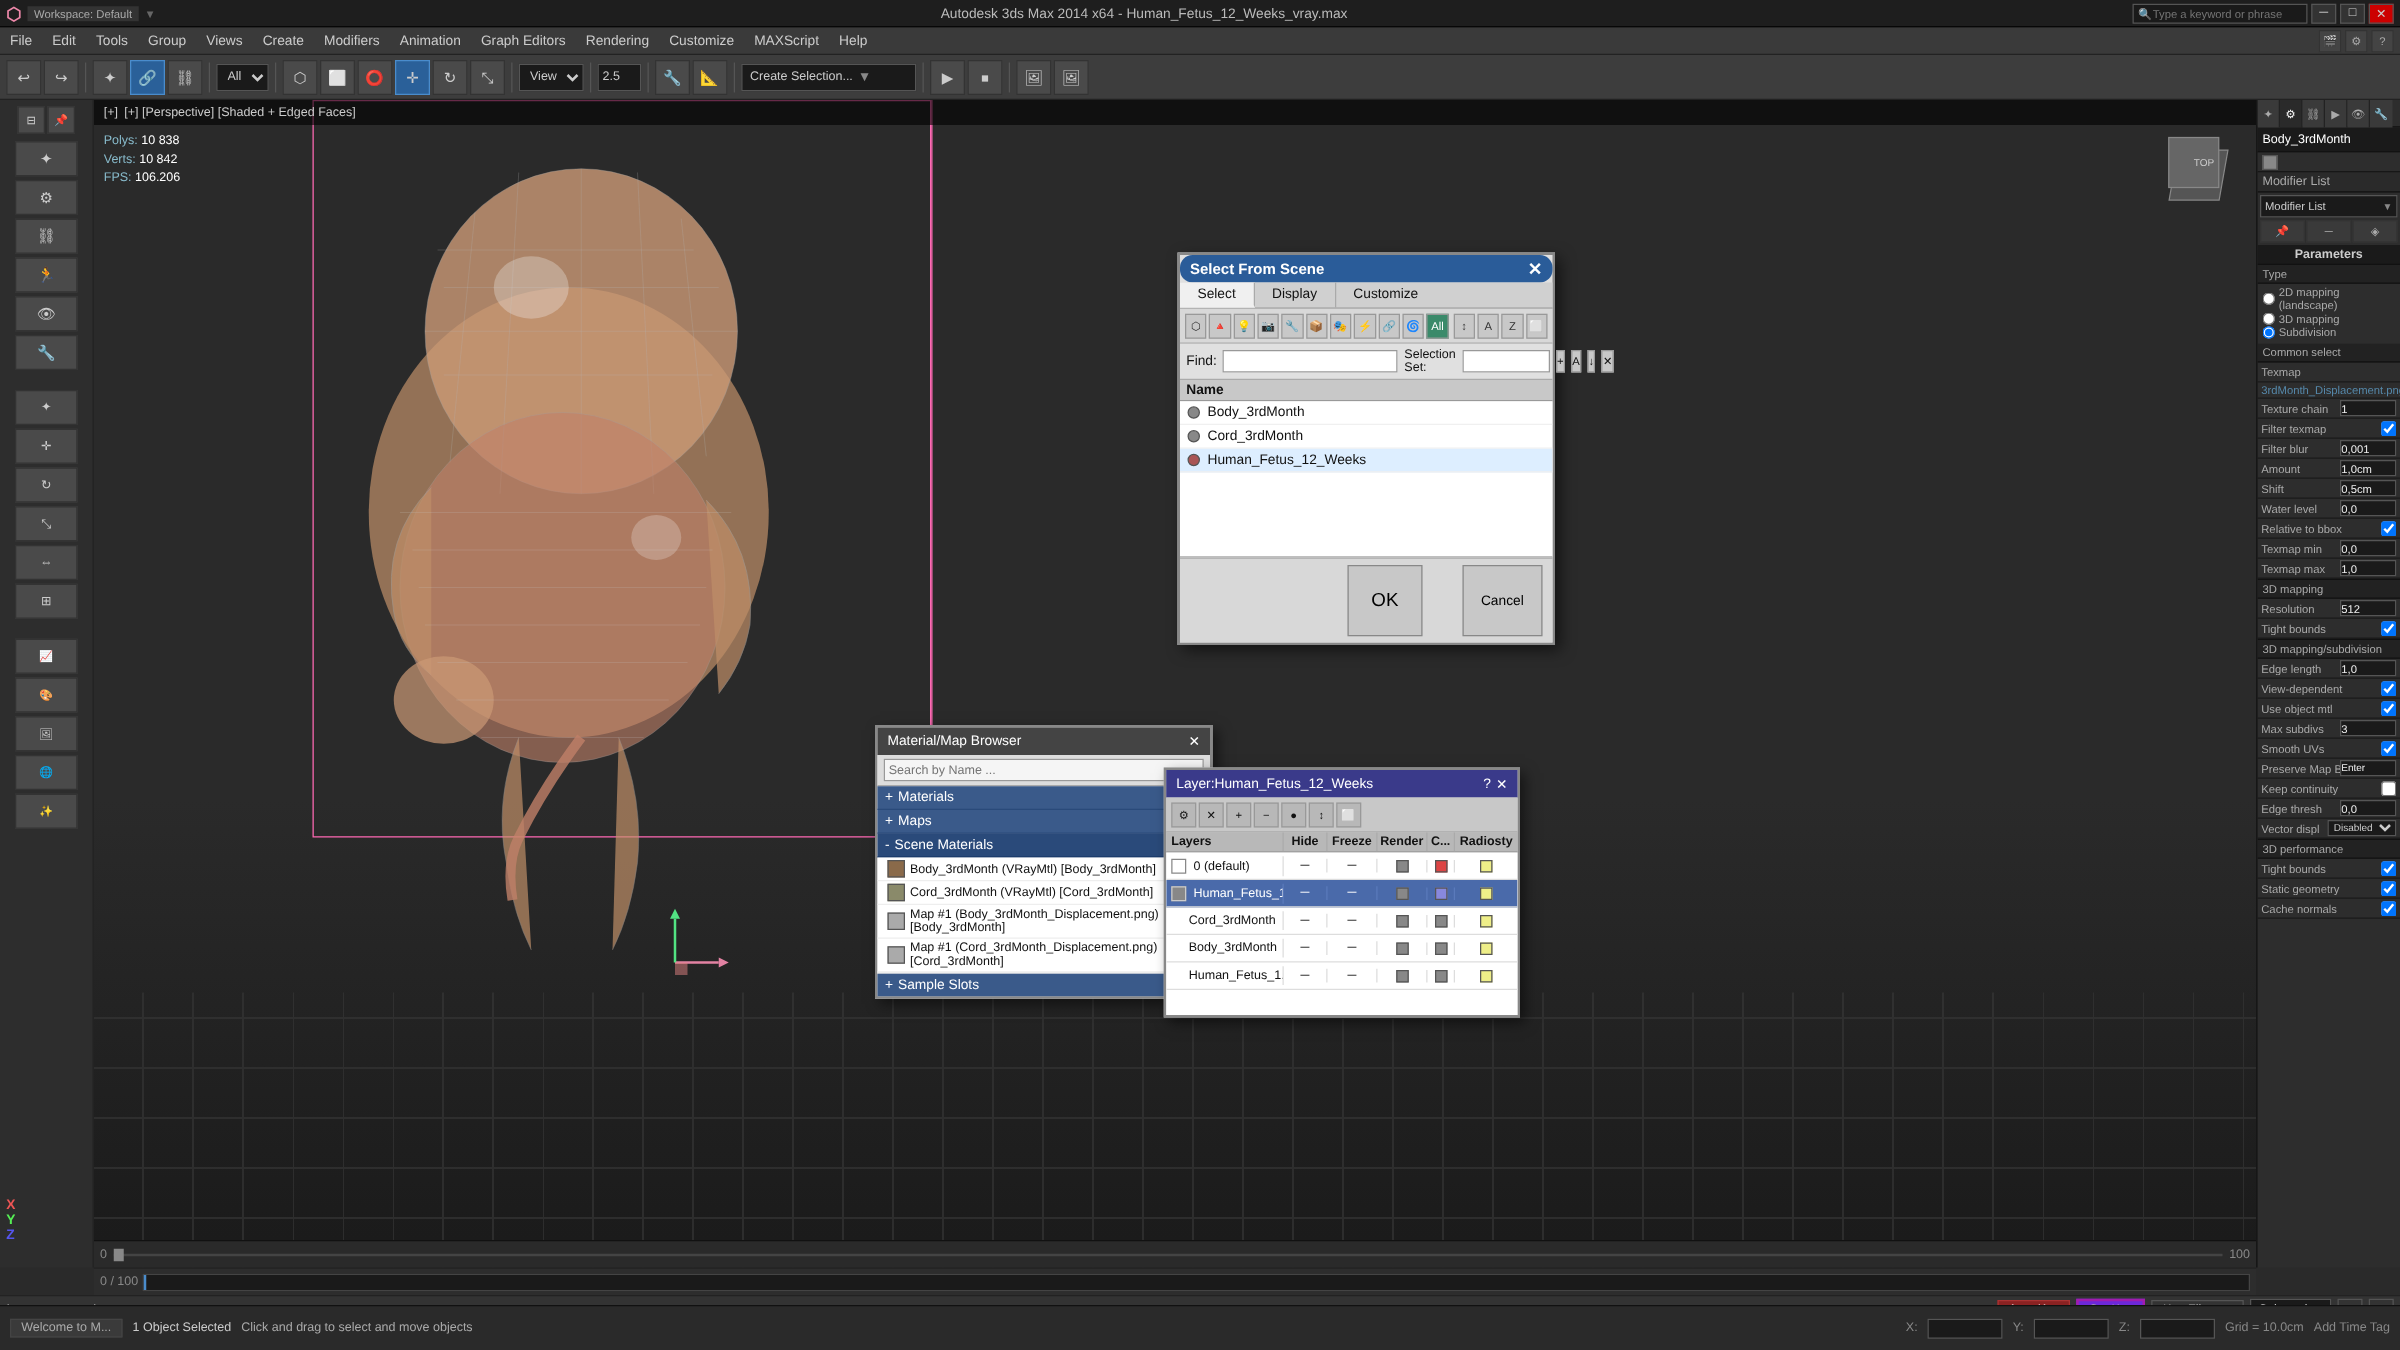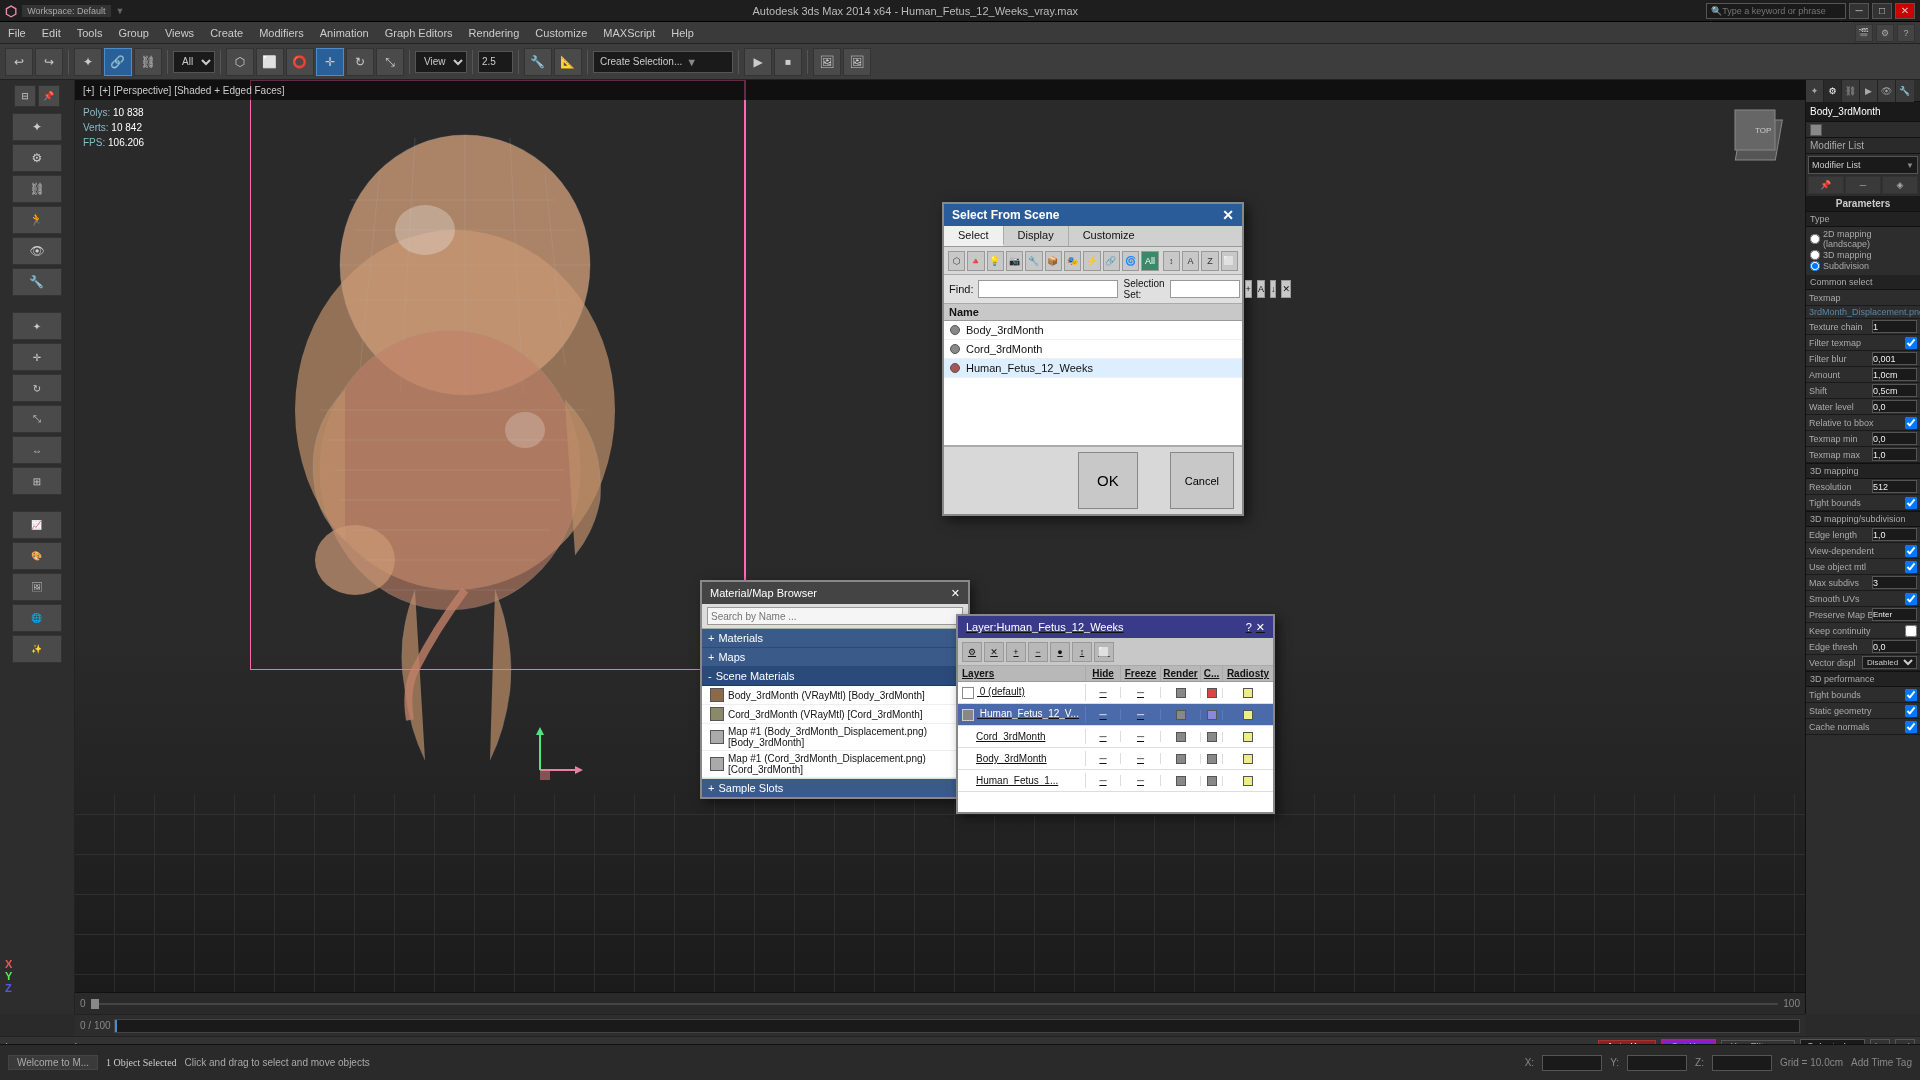--- a/index.html
+++ b/index.html
@@ -17,21 +17,21 @@
     
     
     #toolbar { width: 100%; height: 36px; background: #3d3d3d; display: flex; align-items: center; gap: 2px; padding: 0 5px; border-bottom: 1px solid #222; }
     .tool-btn { width: 28px; height: 28px; background: #4a4a4a; border: 1px solid #333; cursor: pointer; display: flex; align-items: center; justify-content: center; font-size: 12px; color: #ccc; }
     .tool-btn.active { background: #2a6099; border-color: #4a8ccc; }
     .tool-separator { width: 1px; height: 24px; background: #555; margin: 0 3px; }
     .tool-dropdown { height: 22px; background: #1a1a1a; border: 1px solid #555; color: #ccc; padding: 0 4px; font-size: 10px; cursor: pointer; }
     
     
     #select-from-scene { position: absolute; top: 200px; left: 940px; width: 300px; background: #e0e0e0; border: 2px solid #888; box-shadow: 4px 4px 10px rgba(0,0,0,0.5); z-index: 100; color: #111; }
-    #sfs-titlebar { height: 22px; background: #2a5c99; color: white; display: flex; align-items: center; justify-content: space-between; padding: 0 8px; font-size: 12px; font-weight: bold; }
+    #sfs-titlebar { height: 22px; background: #2a5c99; color: white; display: flex; align-items: center; justify-content: space-between; padding: 0 8px; font-size: 12px; font-weight: bold; border-radius: 10px; }
     .sfs-list-item { display: flex; align-items: center; padding: 2px 5px; gap: 5px; font-size: 11px; cursor: pointer; }
     
     
     #material-browser { position: absolute; top: 578px; left: 700px; width: 270px; background: #e8e8e8; border: 2px solid #888; box-shadow: 4px 4px 10px rgba(0,0,0,0.5); z-index: 100; color: #111; }
     
     
     #layer-manager { position: absolute; top: 612px; left: 980px; width: 270px; background: #d8d8d8; border: 2px solid #888; box-shadow: 4px 4px 10px rgba(0,0,0,0.5); z-index: 100; color: #111; }
     .mod-item { padding: 2px 5px; font-size: 10px; color: #ccc; border-bottom: 1px solid #111; cursor: pointer; }
     .mod-item.selected { background: #2a5c99; }
     .mod-sub-item { padding: 2px 5px 2px 15px; font-size: 10px; color: #aaa; border-bottom: 1px solid #111; cursor: pointer; }
@@ -529,21 +529,21 @@
       <span style="font-size:10px;">Map #1 (Cord_3rdMonth_Displacement.png) [Cord_3rdMonth]</span>
     </div>
   </div>
 
   <div style="background:#3a5a8a;color:white;padding:3px 6px;font-size:11px;cursor:pointer;display:flex;align-items:center;gap:4px;">
     <span>+</span>
       <span>Sample Slots</span>
   </div>
 </div>
 
-<div id="layer-manager" style="position:absolute;top:614px;left:956px;width:319px;background:#d8d8d8;border:2px solid #888;box-shadow:4px 4px 10px rgba(0,0,0,0.5);z-index:300;color:#111;text-decoration:underline;">
+<div id="layer-manager" style="position:absolute;top:614px;left:931px;width:285px;background:#d8d8d8;border:2px solid #888;box-shadow:4px 4px 10px rgba(0,0,0,0.5);z-index:300;color:#111;">
   <div style="height:22px;background:#3a3a8a;color:white;display:flex;align-items:center;justify-content:space-between;padding:0 8px;font-size:11px;">
     <span>Layer:Human_Fetus_12_Weeks</span>
     <div style="display:flex;gap:4px;">
       <span style="cursor:pointer;font-size:11px;">?</span>
       <span style="cursor:pointer;font-size:11px;">✕</span>
     </div>
   </div>
 
   <div style="height:28px;background:#c8c8c8;display:flex;align-items:center;gap:2px;padding:2px 4px;border-bottom:1px solid #aaa;">
     <div style="width:20px;height:20px;background:#b8b8b8;border:1px solid #999;cursor:pointer;display:flex;align-items:center;justify-content:center;font-size:9px;">⚙</div>
@@ -672,21 +672,21 @@
   <select style="height:18px;background:#1a1a1a;border:1px solid #555;color:#ccc;font-size:10px;padding:0 2px;">
     <option>Selected</option>
   </select>
 
   <div style="width:20px;height:18px;background:#333;border:1px solid #555;cursor:pointer;display:flex;align-items:center;justify-content:center;font-size:10px;">|◀</div>
   <div style="width:20px;height:18px;background:#333;border:1px solid #555;cursor:pointer;display:flex;align-items:center;justify-content:center;font-size:10px;">▶|</div>
 </div>
 
 <div style="position:absolute;bottom:0;left:0;right:0;height:36px;background:#2a2a2a;border-top:1px solid #111;display:flex;align-items:center;gap:8px;padding:0 8px;font-size:10px;color:#aaa;">
   <div style="background:#3a3a3a;padding:1px 8px;border:1px solid #444;cursor:pointer;">Welcome to M...</div>
-  <span style="color:#ccc;font-family:Liberation Serif, serif;">1 Object Selected</span>
+  <span style="color:#ccc;">1 Object Selected</span>
   <span>Click and drag to select and move objects</span>
   <div style="flex:1;"></div>
 
   <span style="color:#888;">X:</span>
     <input type="text" value="" style="width: 60px; height: 16px; background: rgb(26, 26, 26); border: 1px solid rgb(85, 85, 85); color: rgb(204, 204, 204); font-size: 9px; padding: 0px 2px;">
   <span style="color:#888;">Y:</span>
     <input type="text" value="" style="width: 60px; height: 16px; background: rgb(26, 26, 26); border: 1px solid rgb(85, 85, 85); color: rgb(204, 204, 204); font-size: 9px; padding: 0px 2px;">
   <span style="color:#888;">Z:</span>
     <input type="text" value="" style="width: 60px; height: 16px; background: rgb(26, 26, 26); border: 1px solid rgb(85, 85, 85); color: rgb(204, 204, 204); font-size: 9px; padding: 0px 2px;">
 

